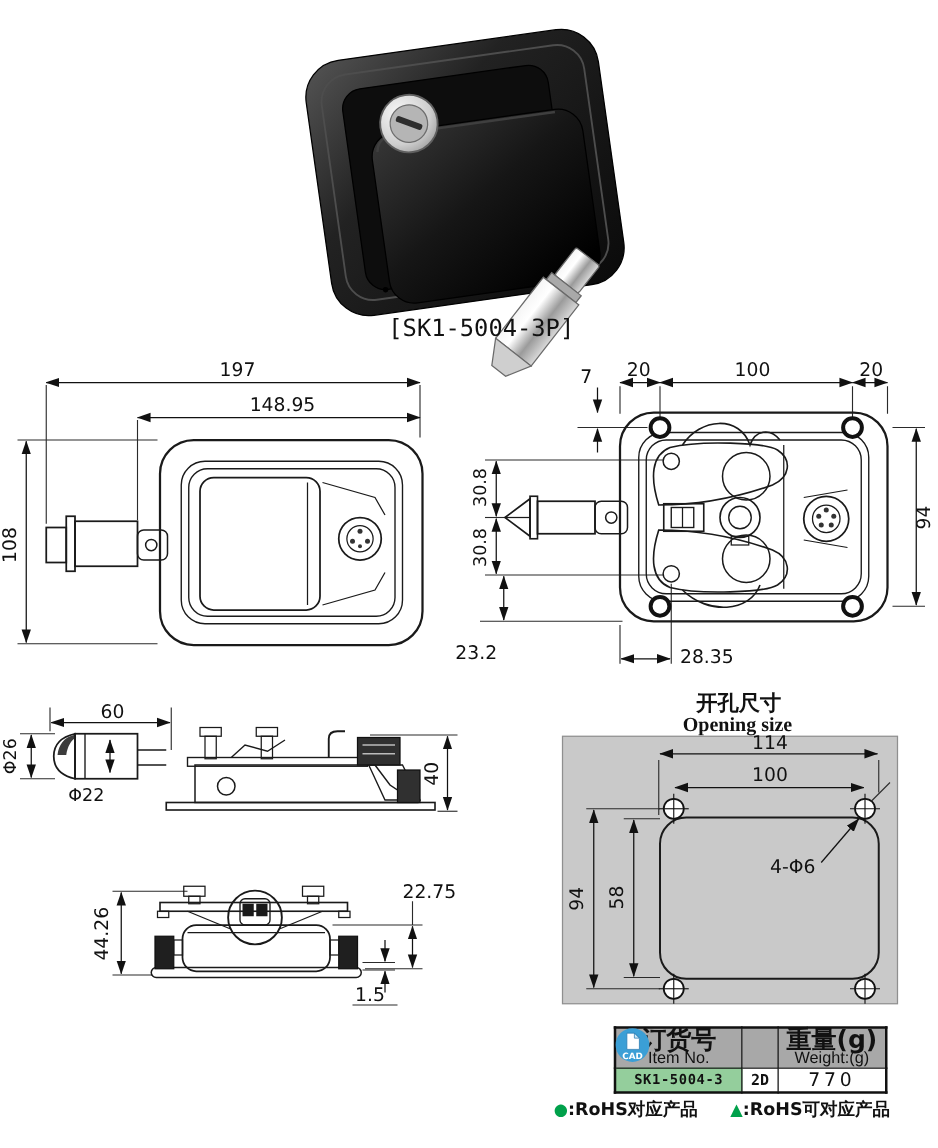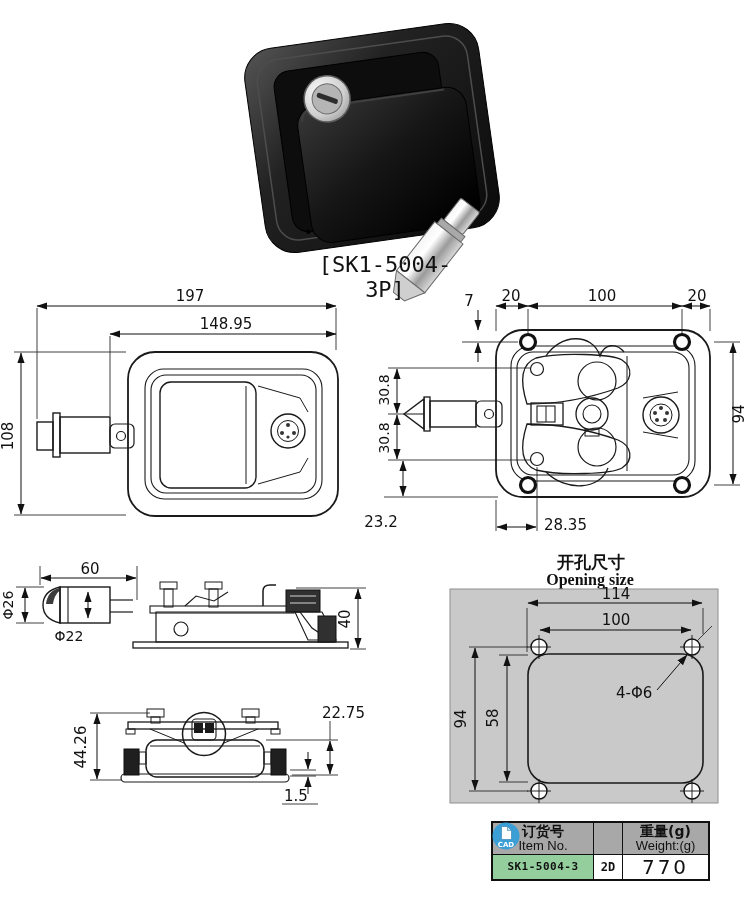--- a/index.html
+++ b/index.html
@@ -9,34 +9,34 @@
   
   .ln{stroke:#1a1a1a;fill:none;}
   .ext{stroke:#2a2a2a;stroke-width:0.9;fill:none;}
   .dim{stroke:#111;stroke-width:1;fill:none;}
   .dt{font-family:"DejaVu Sans","Liberation Sans",sans-serif;font-size:15px;fill:#111;}
   .dts{font-size:14px;}
   .optzh{font-size:17px;font-weight:bold;}
   .opten{font-family:"Liberation Serif","DejaVu Serif",serif;font-size:16px;font-weight:bold;}
   
   .caption{position:absolute;left:300px;top:252px;width:170px;text-align:center;
-           font-family:"DejaVu Sans Mono","Liberation Mono",monospace;font-size:22px;color:#111;}
+           font-family:"DejaVu Sans Mono","Liberation Mono",monospace;font-size:19px;color:#111;}
   
   .spec{position:absolute;left:491px;top:821px;width:219px;border:2px solid #111;
         border-collapse:collapse;background:#fff;}
   .spec .hd{background:#a8a8a8;}
   .spec td{border:1px solid #111;padding:0;text-align:center;vertical-align:middle;}
   .c1{width:100px;} .c2{width:28px;} .c3{width:85px;}
   .hrow{height:32px;} .drow{height:20px;}
-  .zh1{font-size:14px;font-weight:bold;line-height:15px;}
+  .zh1{font-size:20px;font-weight:bold;line-height:15px;}
   .en1{font-family:Liberation Sans, sans-serif;font-size:13px;line-height:14px;}
   .itemno{background:#94ce9c;font-family:"DejaVu Sans Mono","Liberation Mono",monospace;
           font-weight:bold;font-size:11px;letter-spacing:0.5px;}
   .cadcell{font-family:"DejaVu Sans Mono","Liberation Mono",monospace;font-weight:bold;font-size:12px;}
-  .wcell{font-size:20px;letter-spacing:3px;}
+  .wcell{font-size:15px;letter-spacing:3px;}
   
   .legend-zh{position:absolute;right:38px;top:879px;font-size:14px;font-weight:bold;white-space:nowrap;}
   .legend-en{position:absolute;right:38px;top:893px;font-family:"Liberation Serif","DejaVu Serif",serif;
              font-size:17px;white-space:nowrap;}
   .gmark{color:#00a14b;font-size:13px;}
   .legend-en .gmark{font-size:14px;}
   .sp{display:inline-block;width:26px;}
 </style>
 </head>
 <body>
@@ -357,14 +357,17 @@
     </td>
   </tr>
   <tr class="drow">
     <td class="c1 itemno">SK1-5004-3</td>
     <td class="c2 cadcell">2D</td>
     <td class="c3 wcell">770</td>
   </tr>
 </tbody>
     </table>
 
-
+<div class="legend-zh">
+  <span class="gmark">●</span><span>:RoHS对应产品</span><span class="sp"></span><span class="gmark">▲</span><span>:RoHS可对应产品</span>
 </div>
 
+</div>
+
 </body></html>

